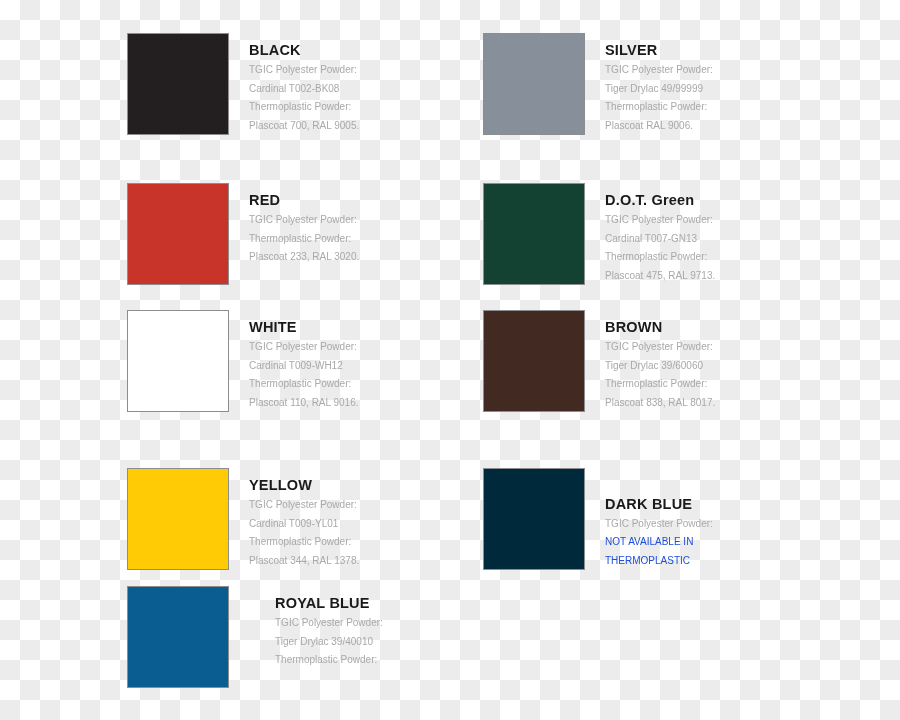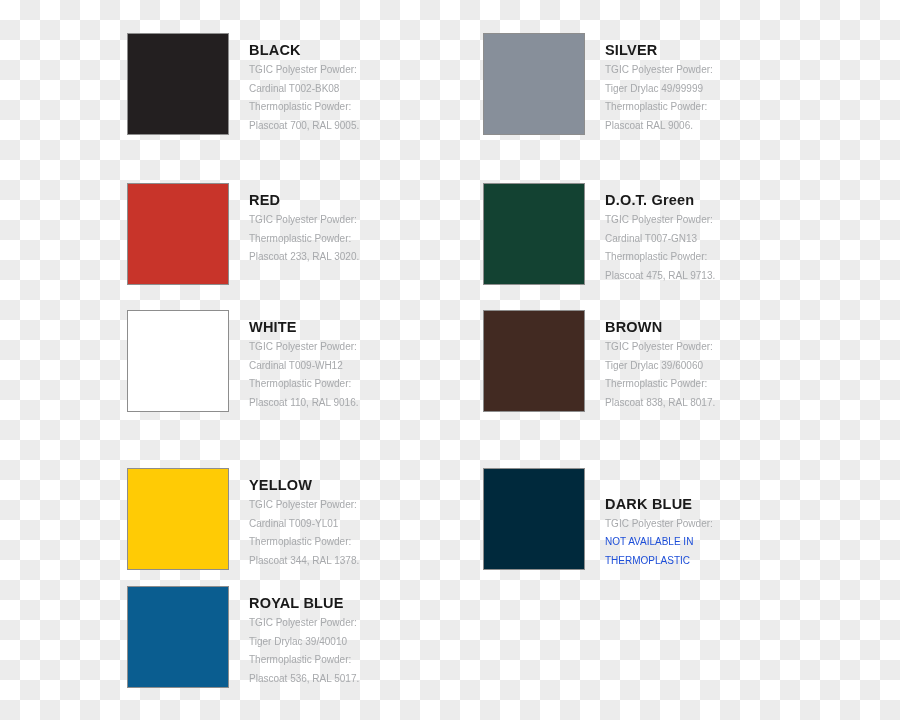--- a/index.html
+++ b/index.html
@@ -69,21 +69,21 @@
 
   
   .col-left  { left: 127px; }
   .col-right { left: 483px; align-items: flex-end; }
 
   
   .row-1 { top: 33px; }
   .row-2 { top: 183px; }
   .row-3 { top: 310px; }
   .row-4 { top: 468px; }
-  .row-5 { top: 586px; }
+  .row-5 { top: 586px; gap: 26px; }
 </style>
 </head>
 <body>
 
 <div id="sheet">
     <div class="entry col-left row-1">
       <div class="swatch" style="background-color: rgb(35, 31, 32);"></div>
       <div class="info">
         <div class="color-name">BLACK</div>
         <div class="spec">TGIC Polyester Powder:</div>
@@ -160,16 +160,15 @@
         <div class="spec strong">THERMOPLASTIC</div>
       </div>
     </div>
     <div class="entry col-left row-5">
       <div class="swatch" style="background-color: rgb(10, 93, 144);"></div>
       <div class="info">
         <div class="color-name">ROYAL BLUE</div>
         <div class="spec">TGIC Polyester Powder:</div>
         <div class="spec">Tiger Drylac 39/40010</div>
         <div class="spec">Thermoplastic Powder:</div>
-        <div class="spec">Plascoat 536, RAL 5017.</div>
       </div>
     </div>
   </div>
 
 </body></html>

